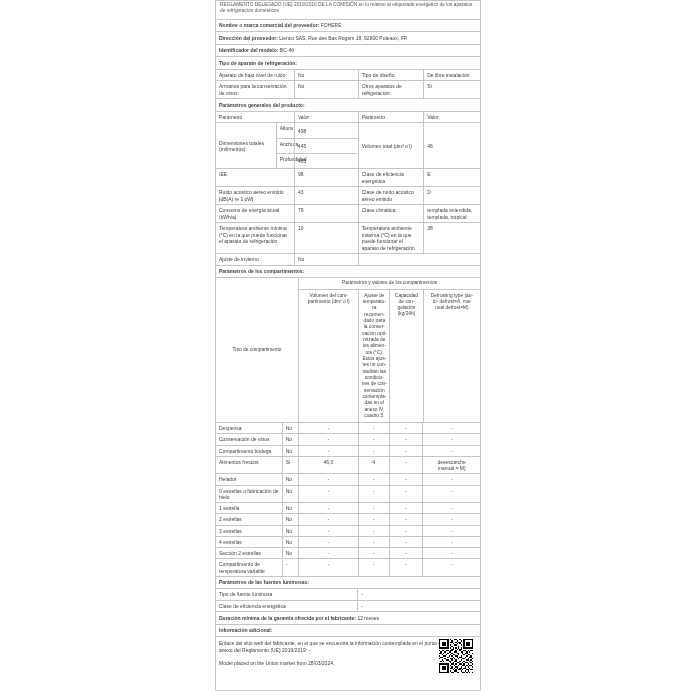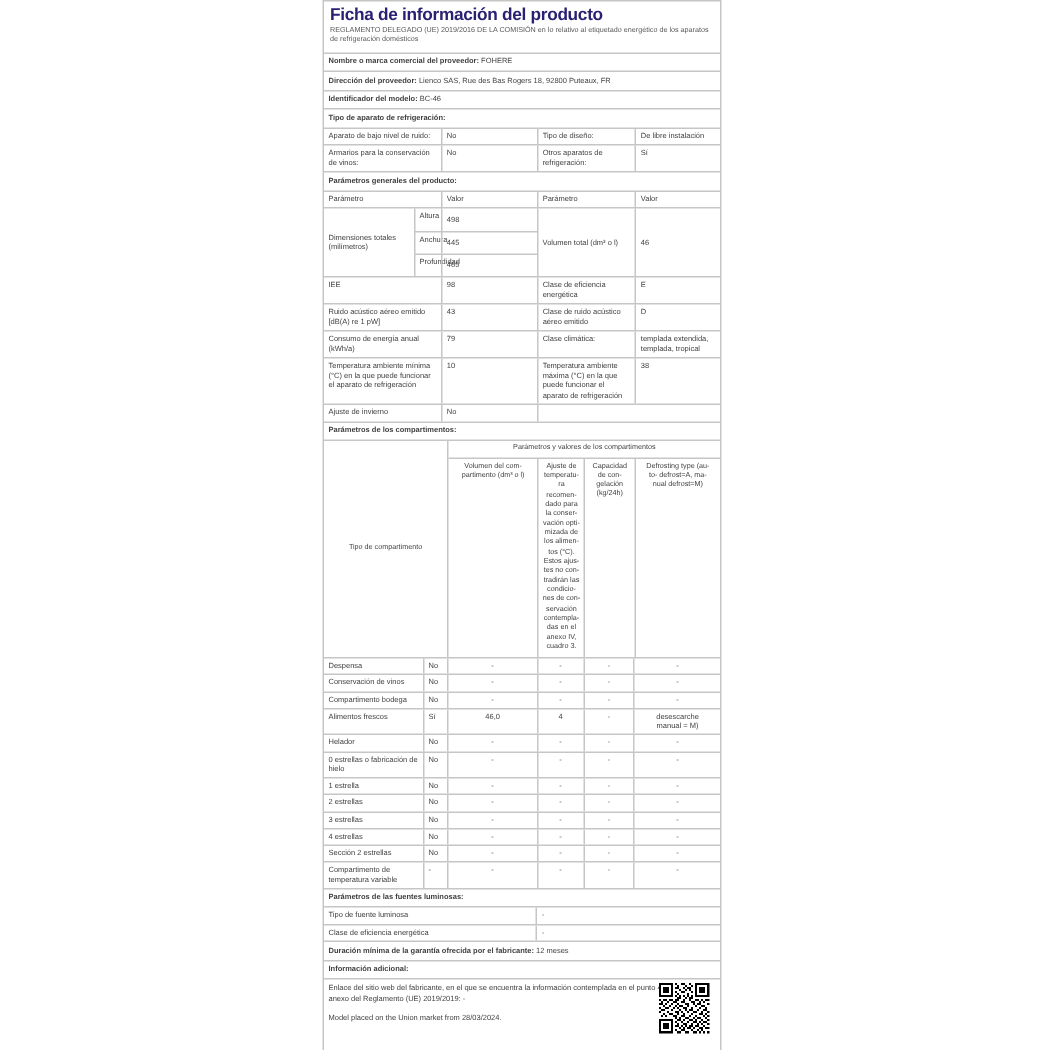--- a/index.html
+++ b/index.html
@@ -54,21 +54,20 @@
   .addl{position:relative;}
   .addl .market{width:78%;padding:4px 3px 6px 3px;font-size:5px;min-height:34px;}
   .qr{position:absolute;right:7px;top:2px;}
 </style>
 </head>
 <body>
 
 <div class="doc">
   <div class="box">
 
-    <div class="title">Ficha de información del producto</div>
     <div class="subtitle">REGLAMENTO DELEGADO (UE) 2019/2016 DE LA COMISIÓN en lo relativo al etiquetado energético de los aparatos de refrigeración domésticos</div>
 
     <div class="kv bt">
       <span class="b">Nombre o marca comercial del proveedor:</span>
       <span>FOHERE</span>
     </div>
     <div class="kv bt">
       <span class="b">Dirección del proveedor:</span>
       <span>Lienco SAS, Rue des Bas Rogers 18, 92800 Puteaux, FR</span>
     </div>

